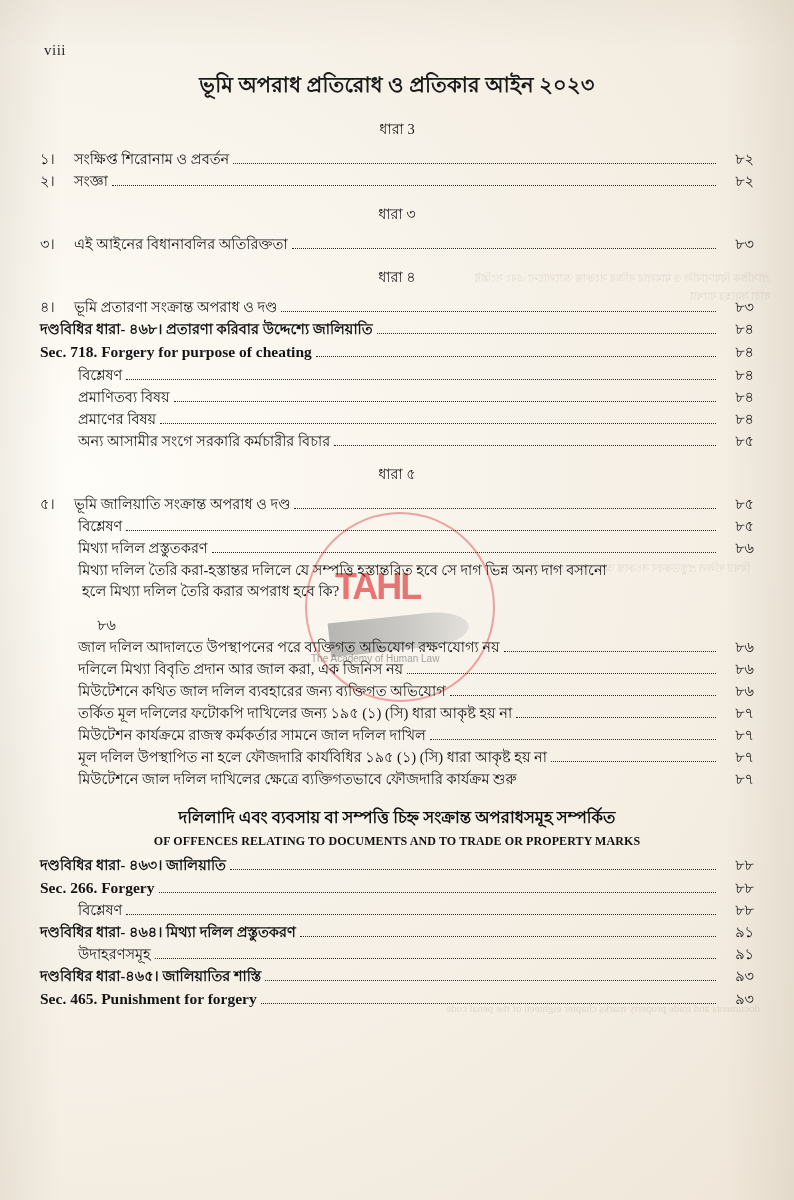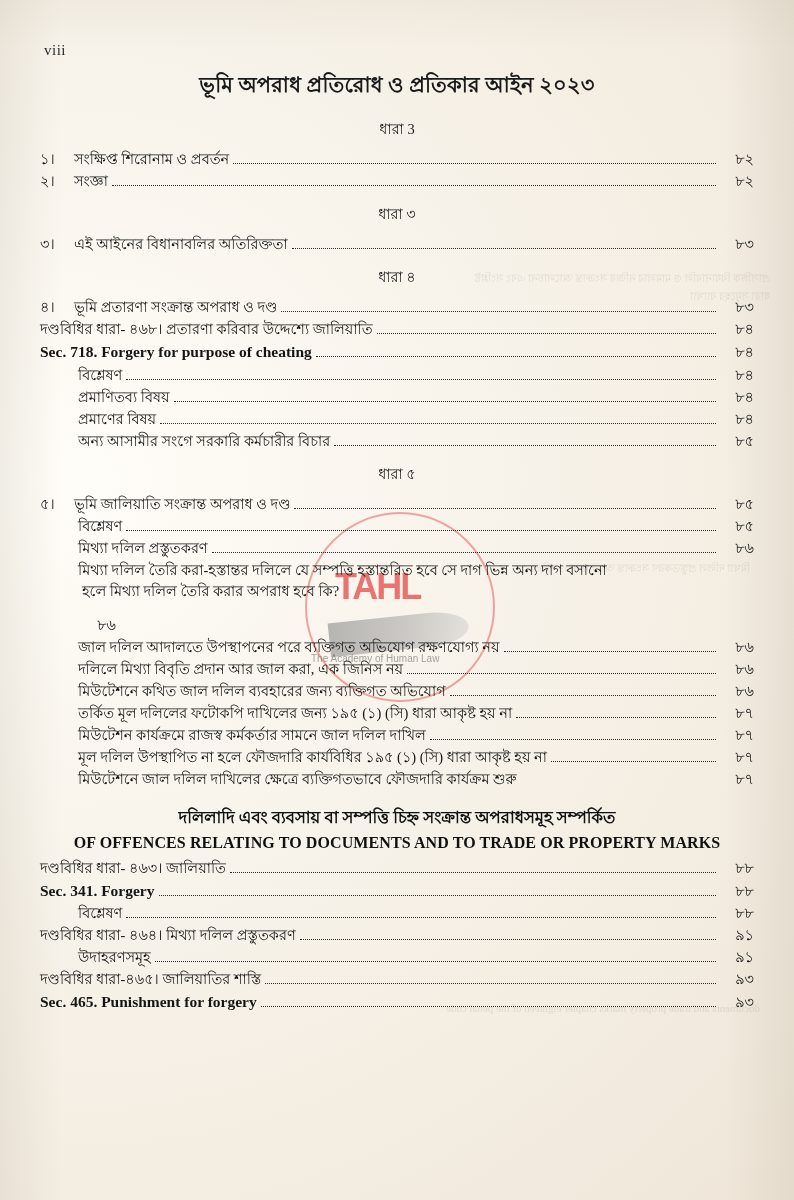--- a/index.html
+++ b/index.html
@@ -92,21 +92,21 @@
   }
   .sub {
     padding-left: 38px;
   }
   .eng {
     font-family: "Liberation Serif", serif;
     font-weight: bold;
     font-size: 15.5px;
   }
   .bold {
-    font-weight: normal;
+    font-weight: bold;
   }
   .wrap2 {
     display: block;
     font-size: 14.5px;
     line-height: 1.45;
     color: #151515;
     padding-left: 38px;
     position: relative;
     margin: 1px 0;
   }
@@ -122,21 +122,21 @@
   .wrap2 .l2 .page-no { width: 34px; text-align: right; }
   .center-head-bn {
     text-align: center;
     font-size: 16.5px;
     font-weight: bold;
     color: #111;
     margin: 14px 0 2px 0;
   }
   .center-head-en {
     text-align: center;
-    font-size: 16px;
+    font-size: 12px;
     font-weight: bold;
     color: #111;
     margin: 2px 0 6px 0;
     letter-spacing: 0.1px;
   }
 
   
   .watermark {
     position: absolute;
     left: 305px;
@@ -363,21 +363,21 @@
     <div class="center-head-bn">দলিলাদি এবং ব্যবসায় বা সম্পত্তি চিহ্ন সংক্রান্ত অপরাধসমূহ সম্পর্কিত</div>
     <div class="center-head-en">OF OFFENCES RELATING TO DOCUMENTS AND TO TRADE OR PROPERTY MARKS</div>
 
     <div class="entry">
       <span class="label bold">দণ্ডবিধির ধারা- ৪৬৩। জালিয়াতি</span>
       <span class="dots"></span>
       <span class="page-no">৮৮</span>
     </div>
 
     <div class="entry">
-      <span class="label eng">Sec. 341. Forgery</span>
+      <span class="label eng">Sec. 266. Forgery</span>
       <span class="dots"></span>
       <span class="page-no">৮৮</span>
     </div>
 
     <div class="entry sub">
       <span class="label">বিশ্লেষণ</span>
       <span class="dots"></span>
       <span class="page-no">৮৮</span>
     </div>
 

